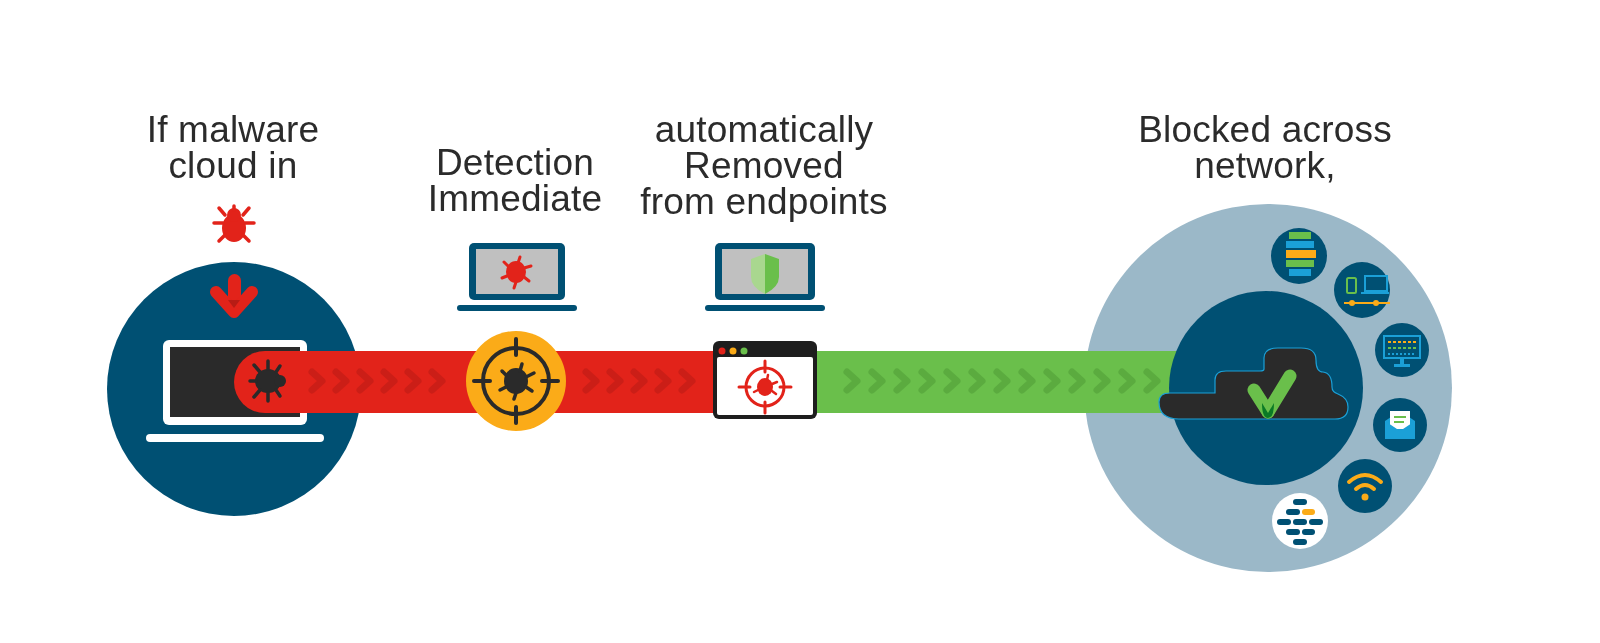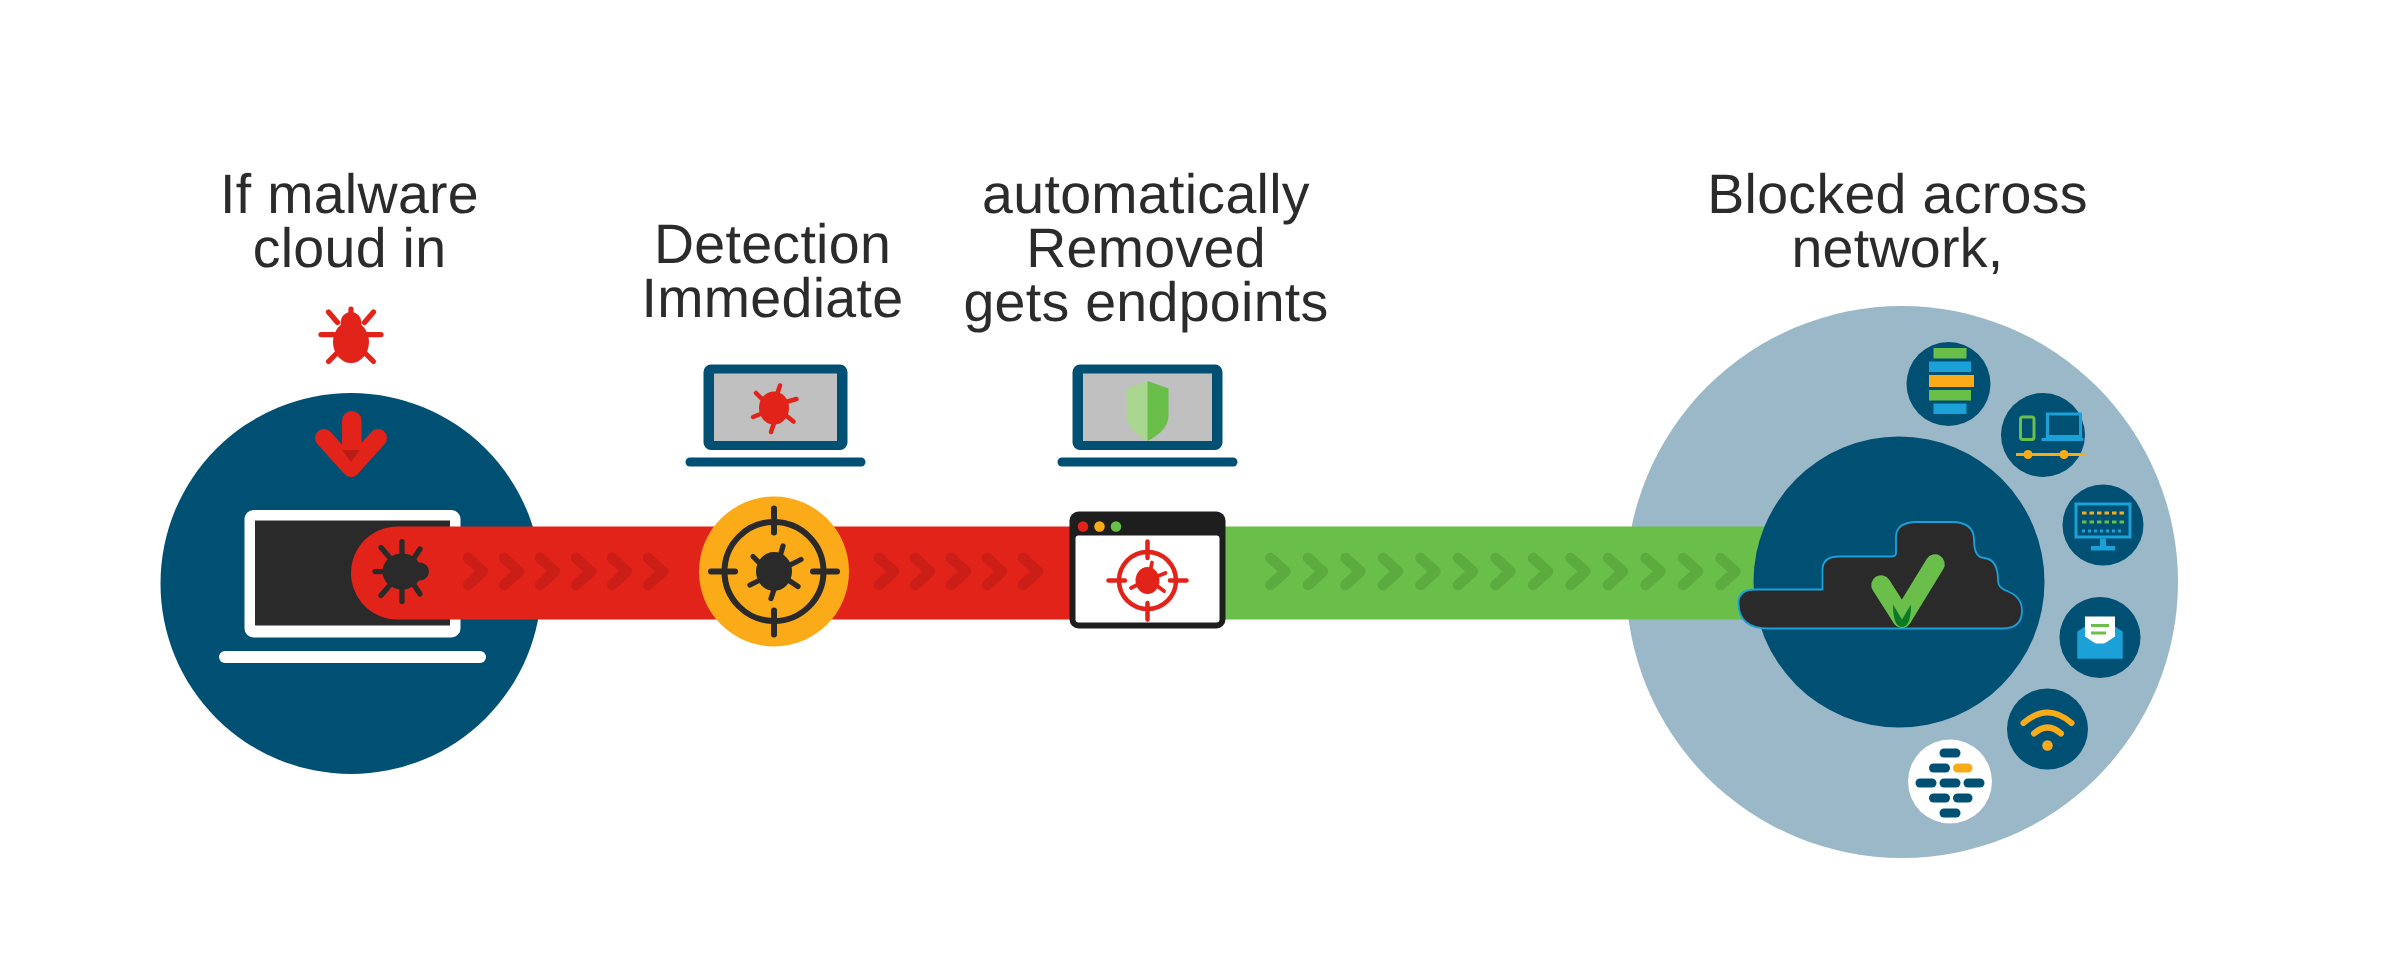--- a/index.html
+++ b/index.html
@@ -15,21 +15,21 @@
   <span>If malware</span>
   <span>cloud in</span>
 </div>
 <div class="label" style="left:395px; top:145px; width:240px;">
   <span>Detection</span>
   <span>Immediate</span>
 </div>
 <div class="label" style="left:634px; top:112px; width:260px;">
   <span>automatically</span>
   <span>Removed</span>
-  <span>gets endpoints</span>
+  <span>from endpoints</span>
 </div>
 <div class="label" style="left:1065px; top:112px; width:400px;">
   <span>Blocked across network,</span>
 </div>
 
 <svg id="scene" width="1600" height="643" viewBox="0 0 1600 643">
   <defs>
     <g id="chev">
       <path d="M-6,-9 L4,0 L-6,9" fill="none" stroke-width="7" stroke-linecap="round" stroke-linejoin="round"></path>
     </g>

